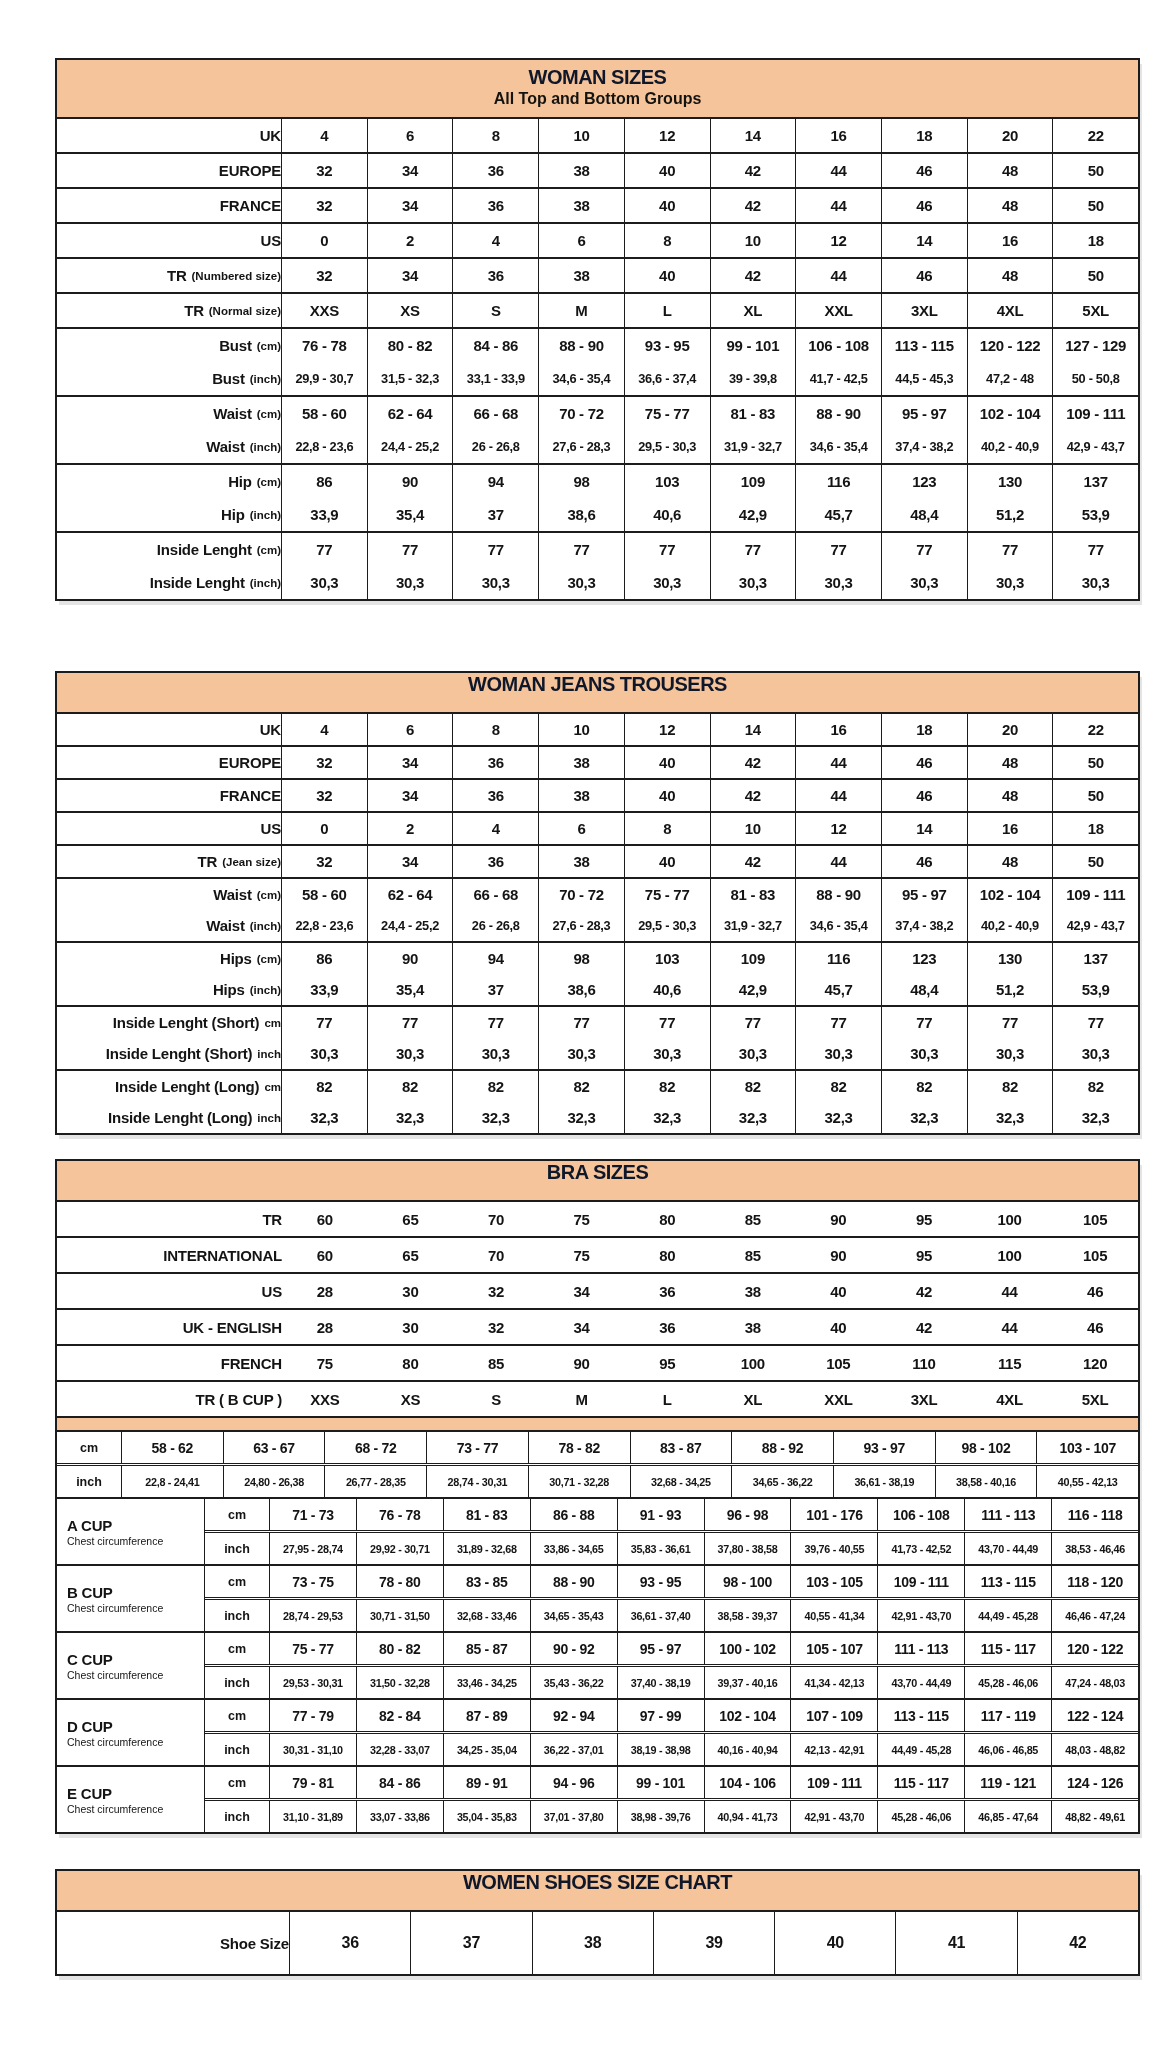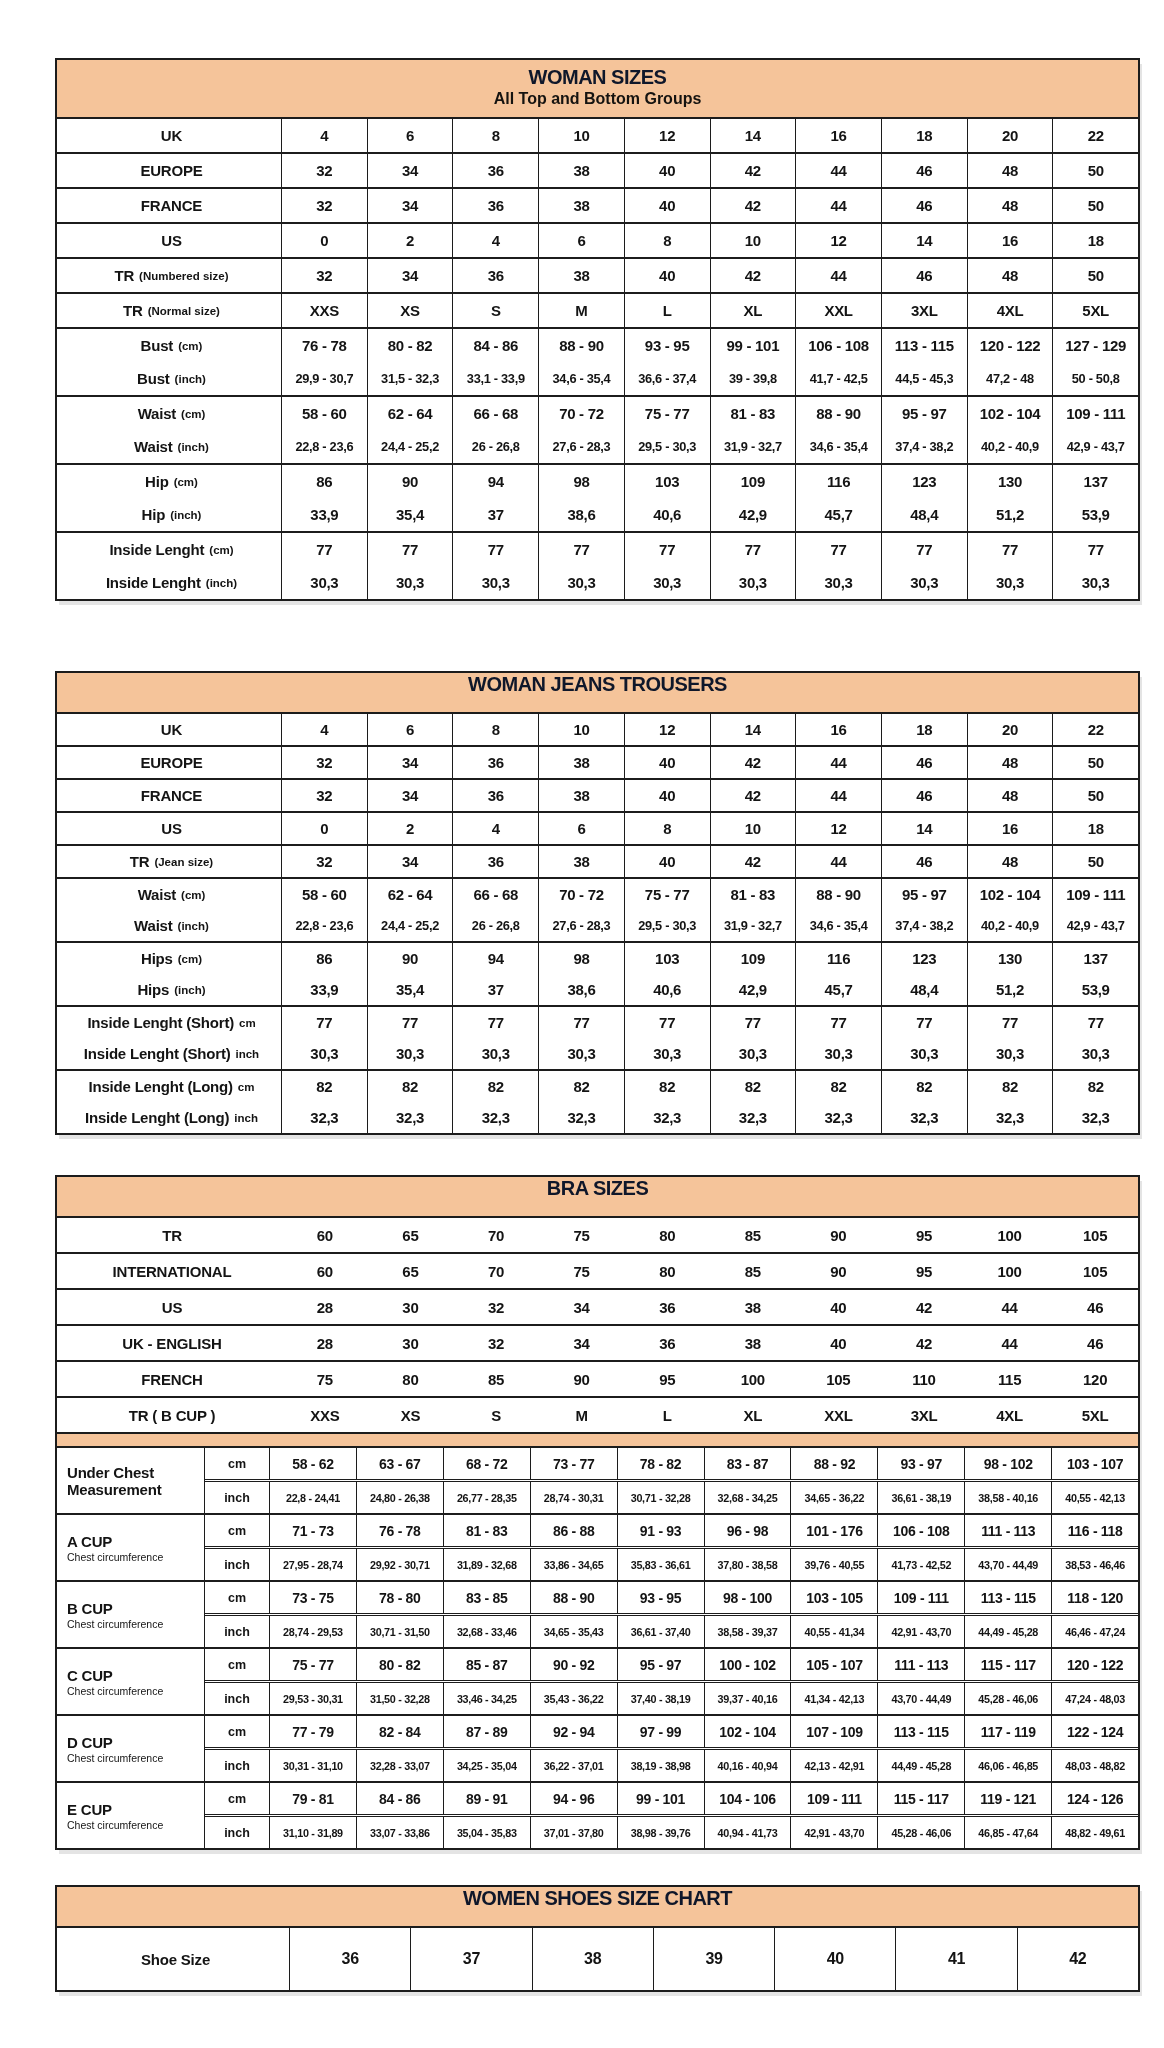--- a/index.html
+++ b/index.html
@@ -13,37 +13,37 @@
     color:#141414;
   }
   .tbl{
     width:1085px;
     border:2.5px solid var(--line);
     box-shadow:3px 5px 0 -1px #e4e4e4;
     background:#fff;
     box-sizing:border-box;
   }
   .t2{margin-top:70px;}
-  .t3{margin-top:40px;}
+  .t3{margin-top:24px;}
   .t4{margin-top:35px;}
   .hdr{
     background:var(--accent);
     text-align:center;
     border-bottom:2.3px solid var(--line);
   }
   .hdr-tall{padding:6px 0 9px;}
   .hdr-simple{padding:0 0 16px;}
   .title{font-size:20px;font-weight:bold;letter-spacing:-0.5px;color:#0f172a;}
   .subtitle{font-size:16px;font-weight:bold;margin-top:1px;color:#151310;}
   .row{display:flex;height:33px;align-items:stretch;}
   .row.sep{border-top:2.2px solid var(--line);}
   .rows .row:first-child{border-top:none;}
   .t2 .row{height:31px;}
   .cell{display:flex;align-items:center;justify-content:center;box-sizing:border-box;}
-  .cell.label{width:225px;justify-content:center;padding-left:5px;border-right:1.8px solid var(--line);gap:5px;}
+  .cell.label{width:225px;justify-content:flex-end;padding-left:5px;border-right:1.8px solid var(--line);gap:5px;}
   .cell.v{flex:1;border-left:1.8px solid var(--line);font-weight:bold;font-size:15px;letter-spacing:-0.3px;}
   .cell.v:nth-child(2){border-left:none;}
   .row.small .cell.v{font-size:12.8px;}
   .lt{font-weight:bold;font-size:15px;letter-spacing:-0.2px;}
   .ld{font-weight:bold;font-size:11.5px;}
   
   .conv .row{height:34px;}
   .conv .cell.label{border-right:none;}
   .conv .cell.v{border-left:none;}
   .bra-divider{height:12px;background:var(--accent);border-top:2.2px solid var(--line);border-bottom:2.2px solid var(--line);}
@@ -603,23 +603,20 @@
           <div class="cell v">XL</div>
           <div class="cell v">XXL</div>
           <div class="cell v">3XL</div>
           <div class="cell v">4XL</div>
           <div class="cell v">5XL</div>
         </div>
       </div>
     <div class="bra-divider"></div>
     <div class="mgroups" id="bra-groups">
         <div class="mgroup">
-          <div class="mlabel">
-            <div class="mname">Under Chest Measurement</div>
-          </div>
           <div class="mrows">
             <div class="mrow cmrow">
               <div class="unit">cm</div>
               <div class="mv">58 - 62</div>
               <div class="mv">63 - 67</div>
               <div class="mv">68 - 72</div>
               <div class="mv">73 - 77</div>
               <div class="mv">78 - 82</div>
               <div class="mv">83 - 87</div>
               <div class="mv">88 - 92</div>

